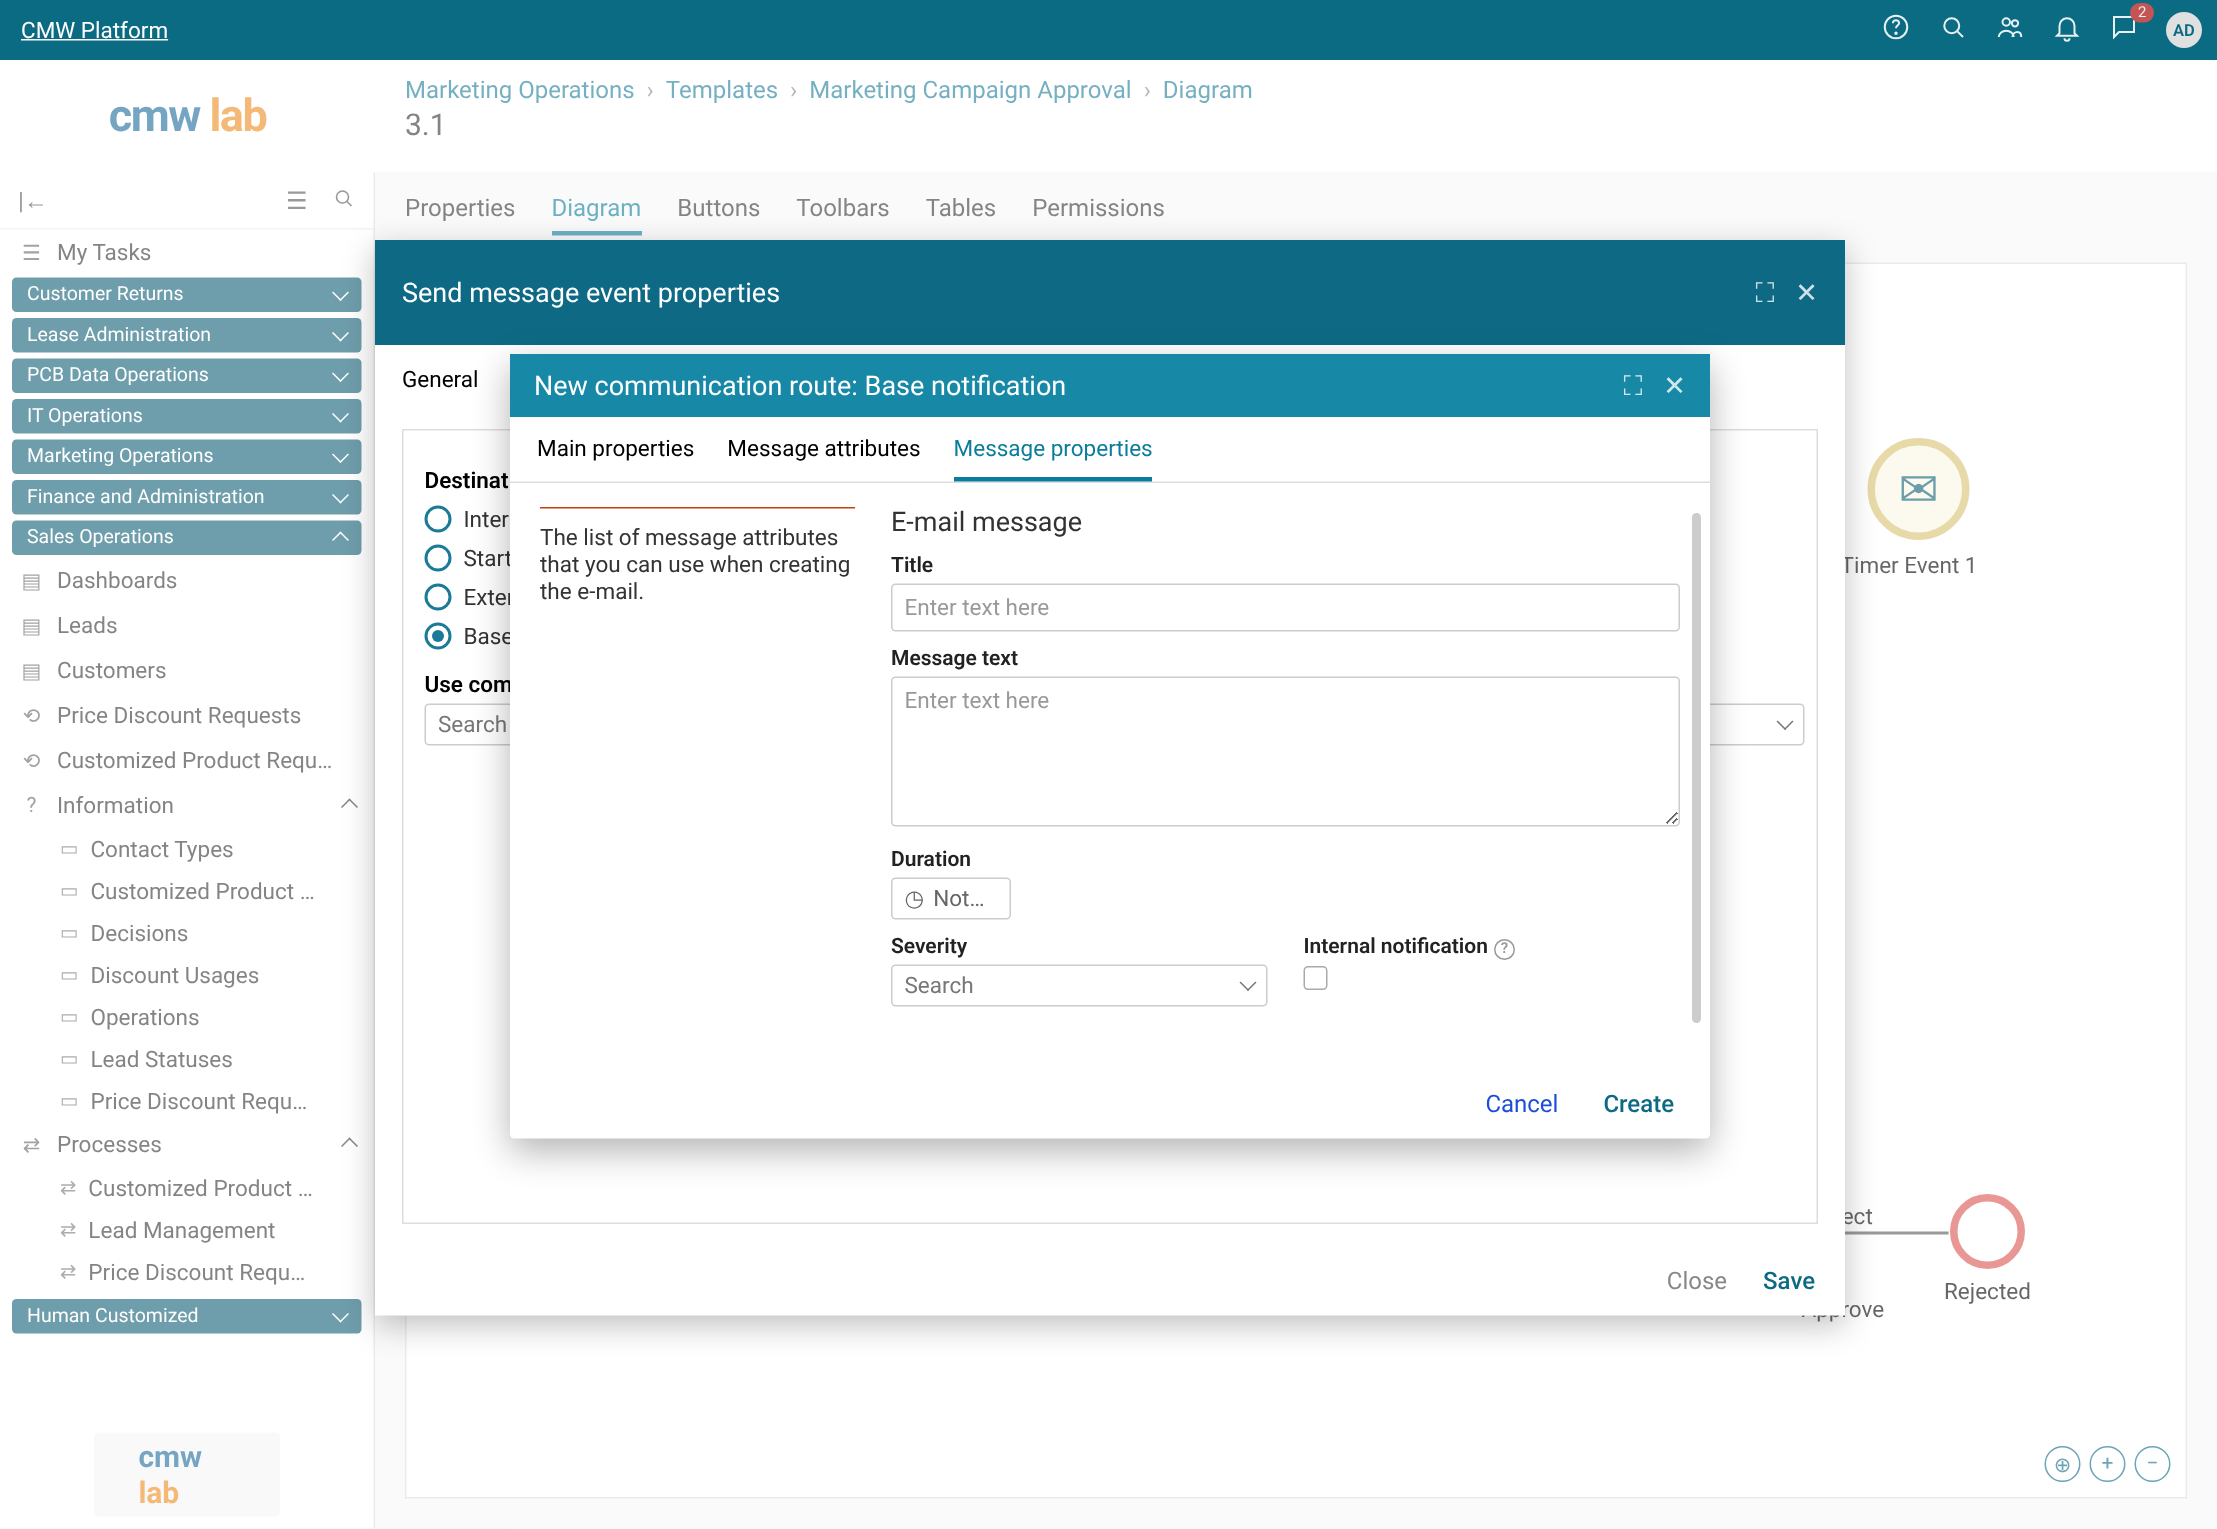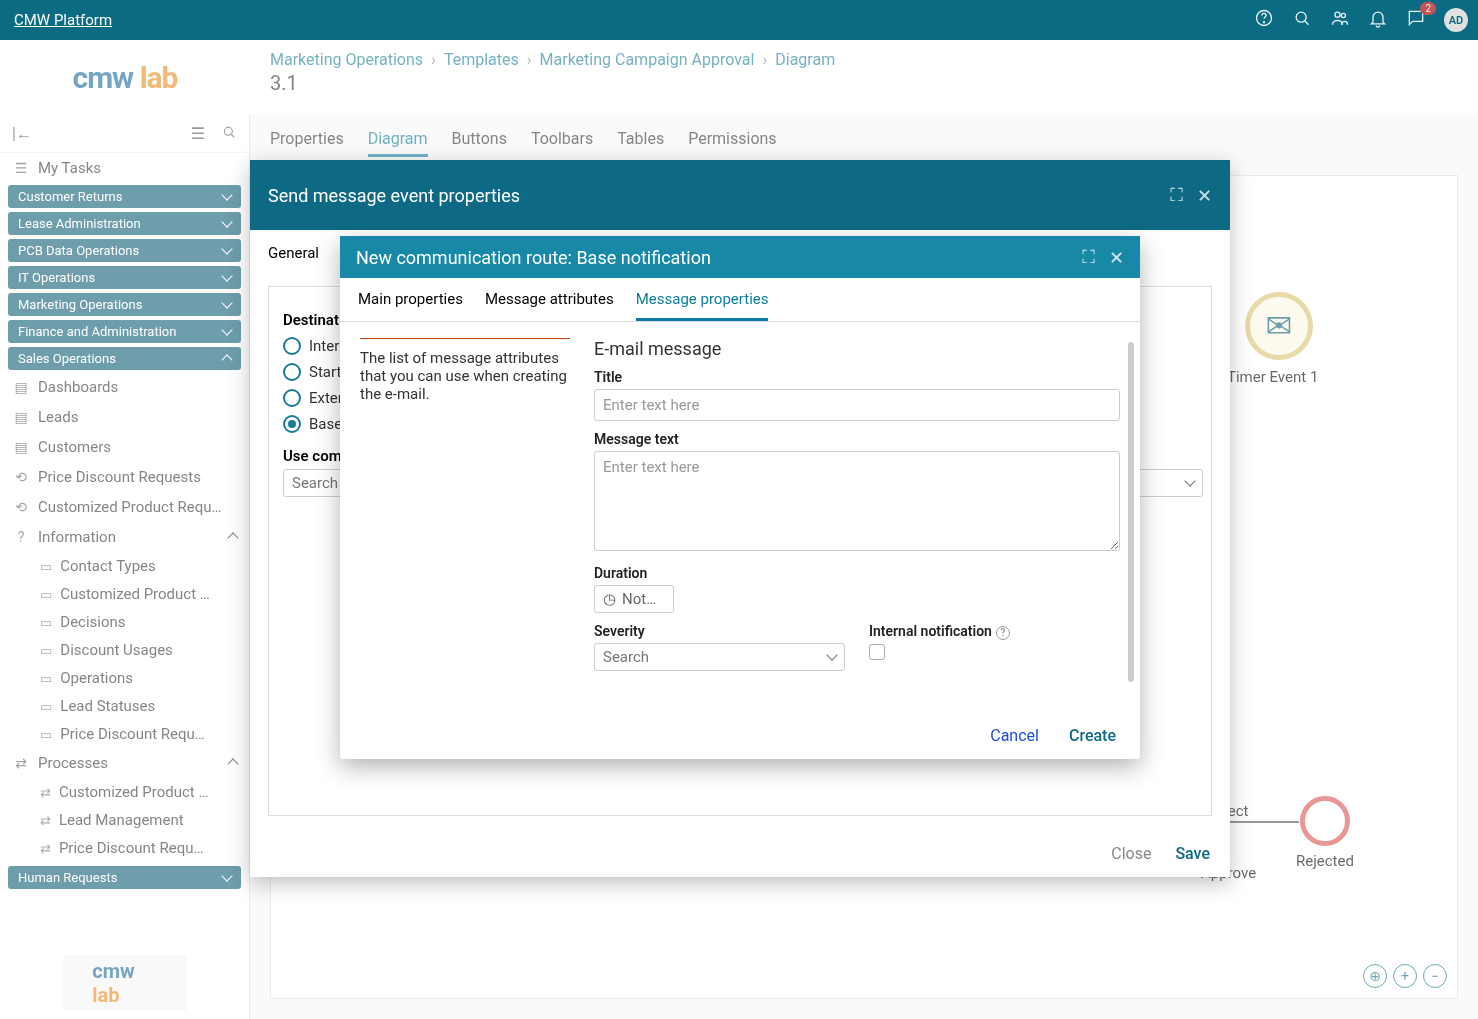--- a/index.html
+++ b/index.html
@@ -274,21 +274,21 @@
     <div class="sb-sub">
         <span class="ficon">⇄</span>
         <span>Lead Management</span>
       </div>
     <div class="sb-sub">
         <span class="ficon">⇄</span>
         <span>Price Discount Requ…</span>
       </div>
 
     <div class="sb-group" style="margin-top:4px">
-        <span>Human Requests</span>
+        <span>Human Customized</span>
         <span class="chev"></span>
       </div>
 
     <div class="sb-footer-logo"><span class="logo-cmw">cmw</span> <span class="logo-lab">lab</span></div>
   </div>
 
   <div class="content">
     <div class="tabs-row">
       <span class="tab">Properties</span>
       <span class="tab active">Diagram</span>

